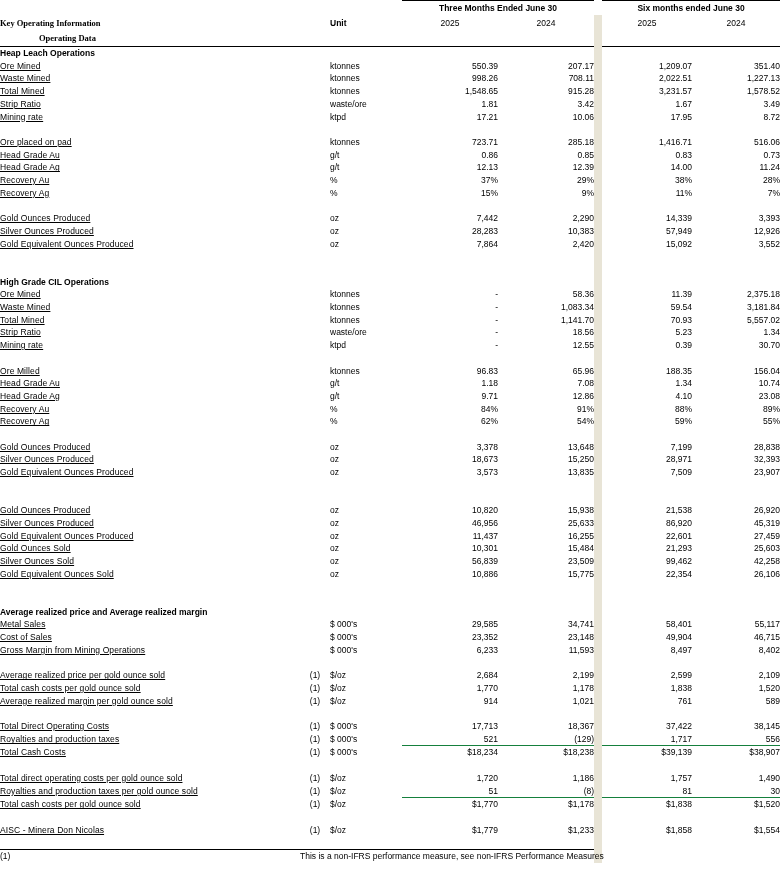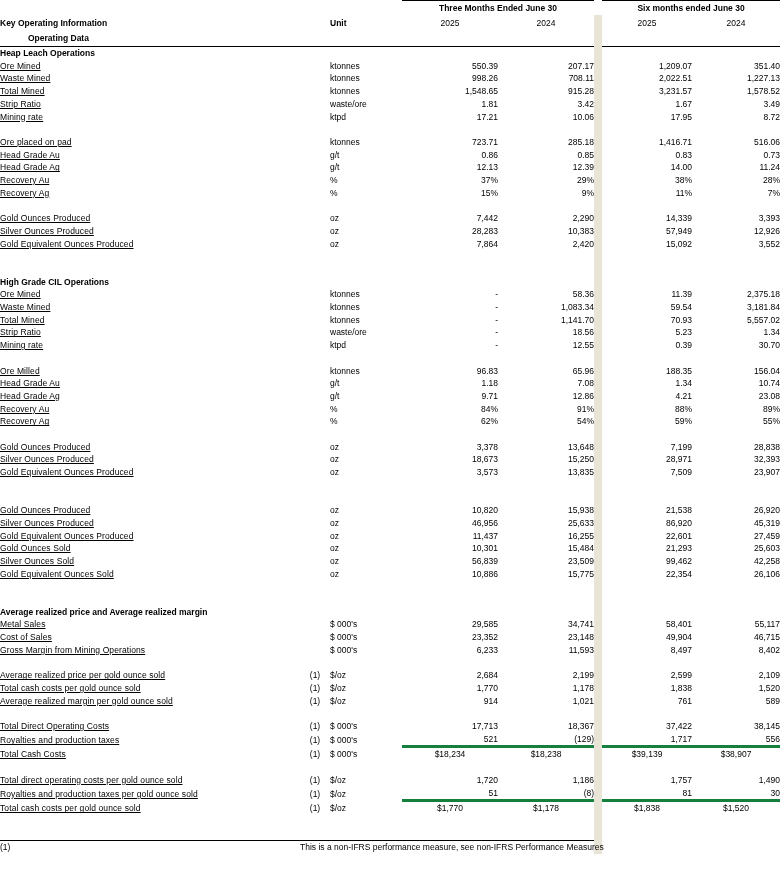--- a/index.html
+++ b/index.html
@@ -48,20 +48,21 @@
   .num { text-align: right; padding-right: 12px; }
   .ctr { text-align: center; }
   .unit { text-align: left; }
   .note { text-align: center; font-size: 8px; }
 
   .bold { font-weight: bold; }
   .hdr-title {
     font-weight: bold;
     font-size: 10.5px;
     padding-left: 4px;
+    font-family: Liberation Serif, serif;
   }
   .sec-head {
     font-weight: bold;
     padding-left: 24px;
   }
   .shade { background: #e8e4d6; }
   .shade-head { background: #e8e4d6; }
 
   
   .top-rule { border-top: 1px solid #000; }
@@ -73,21 +74,21 @@
 
   .spacer td { height: 8px; line-height: 8px; }
   .frame-top { border-top: 1px solid #000; }
 
   .foot {
     font-size: 8px;
     padding-left: 28px;
   }
   .footnum { font-size: 8px; padding-left: 2px; }
 
-  .u-top { border-top: 3px solid #15803d; text-align: center; }
+  .u-top { border-top: 1px solid #15803d; }
 </style>
 </head>
 <body>
 
 <div id="sheet">
   <table class="fin">
     <colgroup>
       <col class="c-label">
       <col class="c-note">
       <col class="c-unit">
@@ -110,21 +111,21 @@
           <td class="hdr-title">Key Operating Information</td>
           <td></td>
           <td class="unit bold">Unit</td>
           <td class="ctr">2025</td>
           <td class="ctr">2024</td>
           <td class="shade-head"></td>
           <td class="ctr">2025</td>
           <td class="ctr">2024</td>
         </tr>
         <tr class="hdr3">
-          <td class="hdr-title bot-rule" style="padding-left:28px;">Operating Data</td>
+          <td class="hdr-title bot-rule" style="padding-left:39px;">Operating Data</td>
           <td class="bot-rule"></td>
           <td class="bot-rule"></td>
           <td class="bot-rule"></td>
           <td class="bot-rule"></td>
           <td class="shade-head"></td>
           <td class="bot-rule"></td>
           <td class="bot-rule"></td>
         </tr>
         <tr>
           <td class="sec-head">Heap Leach Operations</td>
@@ -396,21 +397,21 @@
           <td class="num">1.34</td>
           <td class="num">10.74</td>
         </tr>
         <tr>
           <td class="lbl">Head Grade Ag</td>
           <td class="note"></td>
           <td class="unit">g/t</td>
           <td class="num">9.71</td>
           <td class="num">12.86</td>
           <td class="shade"></td>
-          <td class="num">4.21</td>
+          <td class="num">4.10</td>
           <td class="num">23.08</td>
         </tr>
         <tr>
           <td class="lbl">Recovery Au</td>
           <td class="note"></td>
           <td class="unit">%</td>
           <td class="num">84%</td>
           <td class="num">91%</td>
           <td class="shade"></td>
           <td class="num">88%</td>
@@ -729,20 +730,30 @@
         <tr class="spacer">
           <td></td>
           <td></td>
           <td></td>
           <td></td>
           <td></td>
           <td class="shade"></td>
           <td></td>
           <td></td>
         </tr>
+        <tr>
+          <td class="lbl">AISC - Minera Don Nicolas</td>
+          <td class="note">(1)</td>
+          <td class="unit">$/oz</td>
+          <td class="num">$1,779</td>
+          <td class="num">$1,233</td>
+          <td class="shade"></td>
+          <td class="num">$1,858</td>
+          <td class="num">$1,554</td>
+        </tr>
         <tr class="spacer">
           <td></td>
           <td></td>
           <td></td>
           <td></td>
           <td></td>
           <td class="shade"></td>
           <td></td>
           <td></td>
         </tr>

